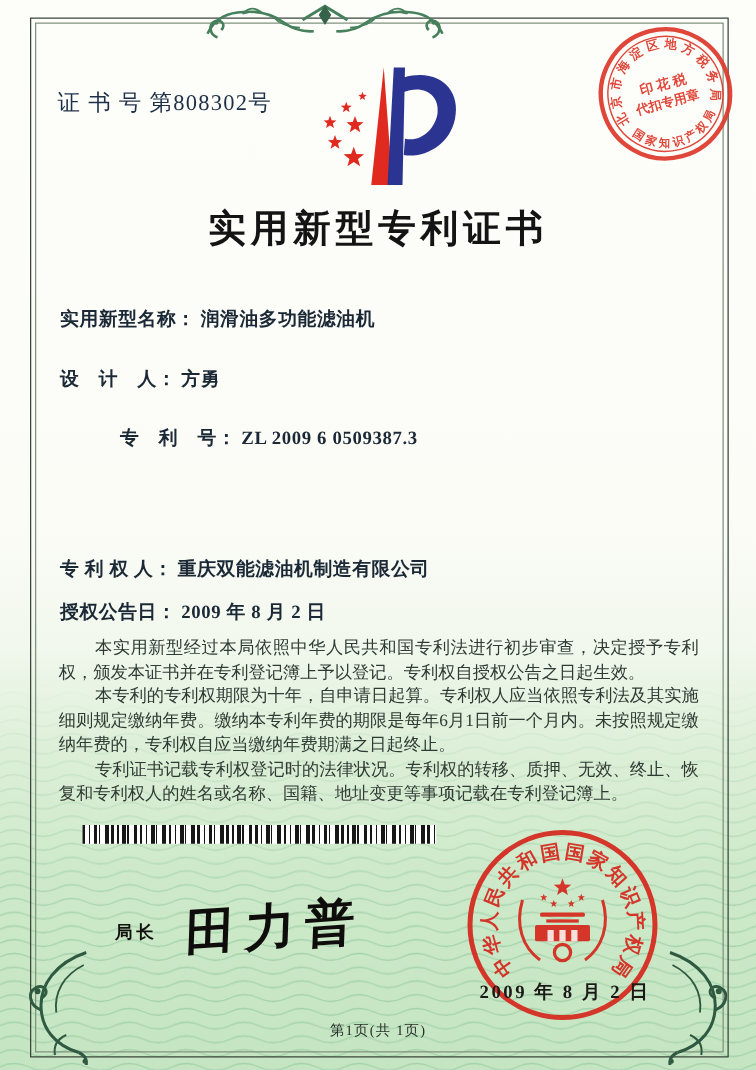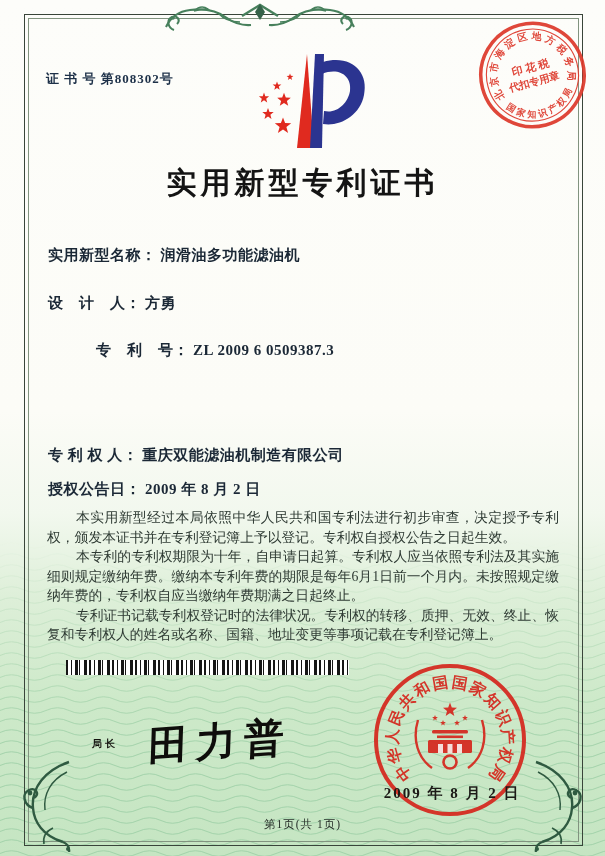--- a/index.html
+++ b/index.html
@@ -8,38 +8,38 @@
     background:linear-gradient(180deg,#fdfdfa 0%,#fcfcf7 48%,#f2f8ee 60%,#ddefd8 70%,#cde9c9 82%,#c5e5c2 100%);}
   
   .guilloche{position:absolute;left:0;right:0;top:540px;bottom:0;width:605px;height:316px;
     -webkit-mask-image:linear-gradient(180deg,transparent 0,rgba(0,0,0,.5) 35%,#000 65%);
     mask-image:linear-gradient(180deg,transparent 0,rgba(0,0,0,.5) 35%,#000 65%);}
   
   .frame-outer{position:absolute;left:24px;top:14px;right:22px;bottom:10px;
     border:1.6px solid #39453a;}
   .frame-inner{position:absolute;left:3px;top:3px;right:3px;bottom:3px;
     border:1px solid #81937f;}
-  .cert-no{position:absolute;left:46px;top:70px;font-size:13px;font-weight:700;
+  .cert-no{position:absolute;left:46px;top:70px;font-size:18px;font-weight:400;
     letter-spacing:1px;color:#1d3048;}
   .logo{position:absolute;left:243px;top:50px;}
   .tax-stamp{position:absolute;left:471px;top:13px;transform:rotate(-15deg);opacity:.92;}
   .title{position:absolute;left:0;top:163px;width:100%;margin:0;text-align:center;
     font-size:30px;font-weight:700;letter-spacing:4px;color:#141414;}
   .field-row{position:absolute;left:48px;font-size:15px;font-weight:600;color:#1b2836;
     letter-spacing:.5px;white-space:nowrap;}
   .fr0{top:246px;}.fr1{top:294px;}.fr2{top:341px;margin-left:48px;}.fr3{top:388px;}.fr4{top:434px;margin-top:12px;}.fr5{top:480px;}
   .field-value{margin-left:4px;}
   .body-text{position:absolute;left:47px;top:508px;width:512px;color:#2e3a33;
     font-size:13.8px;line-height:19.5px;text-align:justify;}
   .body-text p{margin:0;text-indent:2.1em;}
   .barcode{position:absolute;left:66px;top:660px;width:283px;height:15px;background-color:#fff;
     background-image:repeating-linear-gradient(90deg,#161616 0 2px,transparent 2px 5px,
       #161616 5px 6px,transparent 6px 9px,#161616 9px 12px,transparent 12px 13px,
       #161616 13px 14px,transparent 14px 18px,#161616 18px 21px,transparent 21px 23px);}
-  .director{position:absolute;left:92px;top:737px;font-size:10px;font-weight:600;
+  .director{position:absolute;left:92px;top:737px;font-size:14px;font-weight:600;
     letter-spacing:3px;color:#14120f;}
   .signature{position:absolute;left:148px;top:714px;font-size:40px;font-weight:700;
     color:#0e0d0b;letter-spacing:8px;transform:rotate(-4deg) skewX(-6deg);}
   .big-seal{position:absolute;left:368px;top:658px;opacity:.93;}
   .seal-date{position:absolute;left:372px;top:784px;width:160px;text-align:center;
     font-size:15px;font-weight:700;letter-spacing:2px;color:#1c1a17;z-index:5;}
   .page-footer{position:absolute;left:0;top:817px;width:100%;text-align:center;
     font-size:11.5px;font-weight:400;color:#27302a;letter-spacing:1px;}
   .top-ornament{position:absolute;left:160px;top:0;}
   .corner-ornament{position:absolute;top:760px;}

